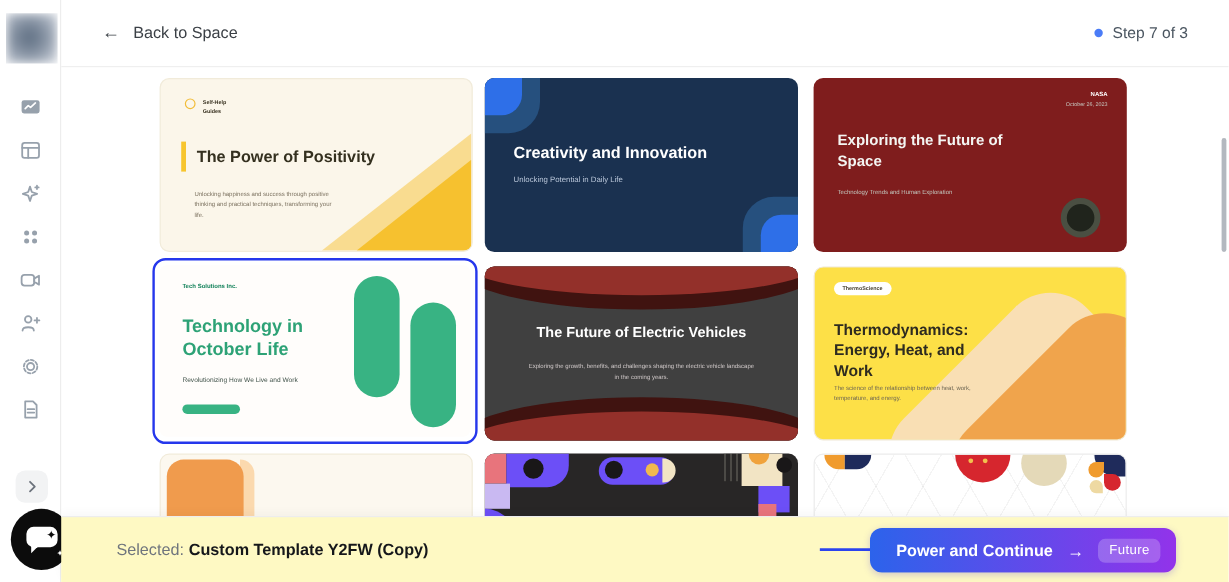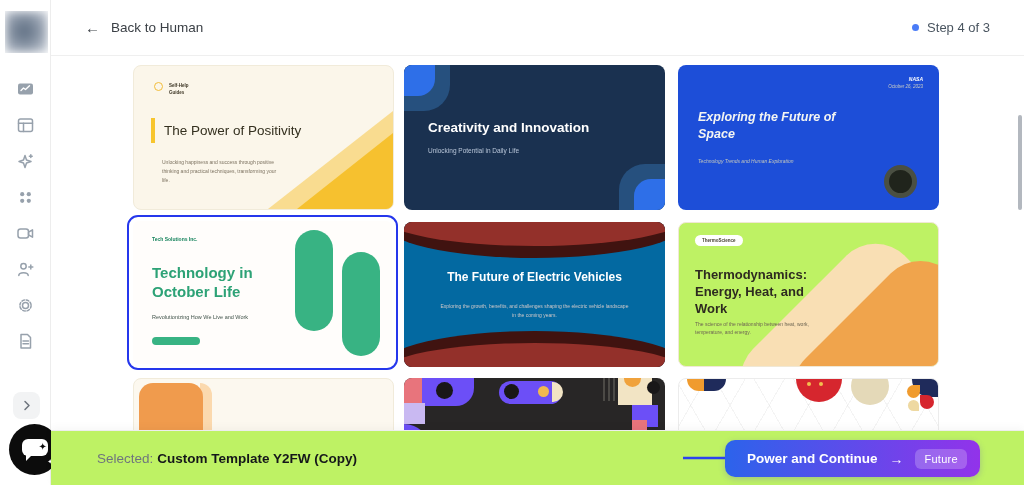--- a/index.html
+++ b/index.html
@@ -42,62 +42,62 @@
   .pos8 { left:353px; top:321px; }
   .pos9 { left:627px; top:321px; }
   .selected-wrap { position:absolute; left:76px; top:158px; padding:4px; border:2px solid #2537ec; border-radius:11px; background:#fff; cursor:pointer; }
   .selected-wrap .card { position:relative; left:auto; top:auto; width:259px; height:143px; border-radius:6px; }
 
   
   .t-pos { background:#fbf6ea; border:1px solid #f1ebda; }
   .p-ring { position:absolute; left:20px; top:16px; width:9px; height:9px; border:1.6px solid #f2bd3a; border-radius:50%; }
   .p-brand { position:absolute; left:35px; top:16px; font-size:4.5px; font-weight:bold; color:#3c3524; line-height:1.6; }
   .p-bar { position:absolute; left:17px; top:52px; width:4px; height:25px; background:#f7c52e; }
-  .p-title { position:absolute; left:30px; top:57px; font-size:13.5px; font-weight:normal; color:#34301f; }
+  .p-title { position:absolute; left:30px; top:57px; font-size:13.5px; font-weight:bold; color:#34301f; }
   .p-desc { position:absolute; left:28px; top:92px; width:118px; font-size:5px; color:#7c7260; line-height:1.75; }
   .p-tri-light { position:absolute; right:0; bottom:0; width:125px; height:98px; background:#f9dc90; clip-path:polygon(100% 0,0 100%,100% 100%); }
   .p-tri-dark { position:absolute; right:0; bottom:0; width:96px; height:76px; background:#f6c12f; clip-path:polygon(100% 0,0 100%,100% 100%); }
 
   
   .t-cre { background:#1a3150; }
   .cr-tl { position:absolute; left:0; top:0; width:46px; height:46px; background:#26507e; border-bottom-right-radius:26px; }
   .cr-tl-in { position:absolute; left:0; top:0; width:31px; height:31px; background:#2e6fe8; border-bottom-right-radius:17px; }
   .cr-br { position:absolute; right:0; bottom:0; width:46px; height:46px; background:#26507e; border-top-left-radius:26px; }
   .cr-br-in { position:absolute; right:0; bottom:0; width:31px; height:31px; background:#2e6fe8; border-top-left-radius:17px; }
   .cr-title { position:absolute; left:24px; top:55px; font-size:13.5px; font-weight:bold; color:#fff; }
   .cr-sub { position:absolute; left:24px; top:82px; font-size:6.5px; color:#b9c6d9; }
 
   
-  .t-spc { background:#1d4ed8;font-style:italic; }
+  .t-spc { background:#7f1d1d; }
   .s-org { position:absolute; right:16px; top:11px; font-size:5px; font-weight:bold; color:#fff; }
   .s-date { position:absolute; right:16px; top:19px; font-size:4.5px; color:#c9ccc4; }
   .s-title { position:absolute; left:20px; top:44px; width:155px; font-size:12.5px; font-weight:bold; color:#f4f5f2; line-height:1.35; }
   .s-sub { position:absolute; left:20px; top:93px; font-size:5px; color:#c2c6bd; }
   .s-circle { position:absolute; right:22px; bottom:12px; width:33px; height:33px; border-radius:50%; background:#20241c; border:5px solid #4a4f42; }
 
   
   .t-tech { background:#fffdfb; }
   .g-brand { position:absolute; left:19px; top:15px; font-size:5px; font-weight:bold; color:#17845d; }
   .g-title { position:absolute; left:19px; top:43px; width:122px; font-size:15px; font-weight:bold; color:#2da276; line-height:1.25; }
   .g-sub { position:absolute; left:19px; top:93px; font-size:5.5px; color:#41534a; }
   .g-pill { position:absolute; left:19px; top:116px; width:48px; height:8px; border-radius:4px; background:#38b383; }
   .g-cap1 { position:absolute; left:162px; top:9px; width:38px; height:101px; border-radius:19px; background:#38b383; }
   .g-cap2 { position:absolute; left:209px; top:31px; width:38px; height:104px; border-radius:19px; background:#38b383; }
 
   
-  .t-ev { background:#0369a1; }
+  .t-ev { background:#404040; }
   .e-band-top-deep { position:absolute; left:-8%; right:-8%; top:-34px; height:70px; background:#401310; border-radius:0 0 50% 50%; }
   .e-band-top { position:absolute; left:-8%; right:-8%; top:-34px; height:58px; background:#93302a; border-radius:0 0 50% 50%; }
   .e-band-bot-deep { position:absolute; left:-8%; right:-8%; bottom:-34px; height:70px; background:#401310; border-radius:50% 50% 0 0; }
   .e-band-bot { position:absolute; left:-8%; right:-8%; bottom:-34px; height:58px; background:#93302a; border-radius:50% 50% 0 0; }
   .e-title { position:absolute; left:0; top:48px; width:100%; text-align:center; font-size:12px; font-weight:bold; color:#fff; }
   .e-sub { position:absolute; left:13%; top:80px; width:74%; text-align:center; font-size:5px; color:#cfc8c8; line-height:1.75; }
 
   
-  .t-thermo { background:#bef264; border:1px solid #f0e8d5; }
+  .t-thermo { background:#fde047; border:1px solid #f0e8d5; }
   .h-badge { position:absolute; left:16px; top:12px; padding:3px 7px; background:#fff; border-radius:7px; font-size:4.5px; font-weight:bold; color:#474132; }
   .h-title { position:absolute; left:16px; top:44px; width:122px; font-size:13px; font-weight:bold; color:#2e2b20; line-height:1.3; }
   .h-sub { position:absolute; left:16px; top:97px; width:116px; font-size:5px; color:#6e6653; line-height:1.6; }
   .h-shape-light { position:absolute; right:-45px; bottom:-120px; width:215px; height:215px; background:#f9dfb4; border-radius:42px; transform:rotate(45deg); }
   .h-shape-orange { position:absolute; right:-85px; bottom:-125px; width:205px; height:205px; background:#f0a44c; border-radius:42px; transform:rotate(45deg); }
 
   
   .t-growth { background:#fcf8ef; border:1px solid #f1ebda; }
   .o-strip { position:absolute; left:66px; top:4px; width:12px; height:124px; background:#fbd9ae; border-radius:0 14px 14px 0; }
   .o-square { position:absolute; left:5px; top:4px; width:64px; height:124px; background:#f09b4d; border-radius:14px; }
@@ -133,21 +133,21 @@
   .m9-petal2 { position:absolute; right:4px; top:16px; width:14px; height:14px; background:#d6262e; border-radius:0 50% 50% 50%; }
   .m9-petal3 { position:absolute; right:19px; top:21px; width:11px; height:11px; background:#eed9a2; border-radius:50% 50% 0 50%; }
   .m9-lines { position:absolute; inset:0; background:
       repeating-linear-gradient(60deg, rgba(0,0,0,0.045) 0 1px, transparent 1px 34px),
       repeating-linear-gradient(-60deg, rgba(0,0,0,0.045) 0 1px, transparent 1px 34px); }
 
   
   .scroll-thumb { position:absolute; left:1018px; top:115px; width:4px; height:95px; border-radius:2px; background:#b3b8bf; z-index:50; cursor:pointer; }
 
   
-  .bottombar { position:absolute; left:51px; right:0; bottom:0; height:55px; background:#bef264; border-top:1px solid #ededed; box-shadow:0 -3px 8px rgba(0,0,0,0.03); z-index:40;padding-left:20px; }
+  .bottombar { position:absolute; left:51px; right:0; bottom:0; height:55px; background:#fef9c3; border-top:1px solid #ededed; box-shadow:0 -3px 8px rgba(0,0,0,0.03); z-index:40;padding-left:20px; }
   .sel-text { position:absolute; left:46px; top:50%; transform:translateY(-50%); font-size:13.5px; color:#6f757d; }
   .sel-text b { color:#15171a; font-weight:bold; margin-left:4px; }
   .pointer-arrow { position:absolute; right:271px; top:19px; }
   .continue-btn { position:absolute; right:44px; top:9px; height:37px; display:flex; align-items:center; gap:12px; padding:0 13px 0 22px; border:none; border-radius:10px; cursor:pointer; background:linear-gradient(90deg,#2c63eb 0%,#9233ea 100%); color:#fff; font-family:"Liberation Sans",sans-serif; font-size:13.5px; font-weight:bold; box-shadow:0 2px 6px rgba(80,60,220,0.25); }
   .continue-btn .arr { font-size:14px; font-weight:normal; }
   .kbd { background:rgba(255,255,255,0.22); border-radius:6px; padding:4px 9px; font-size:11px; font-weight:normal; letter-spacing:0.3px; }
 </style>
 </head>
 <body>
 
@@ -223,25 +223,25 @@
       <div class="chat-bubble">
           <span class="chat-spark">✦</span>
         </div>
       <span class="chat-spark2">✦</span>
     </div>
   </aside>
 
   <header class="topbar">
     <div class="back">
       <span class="arrow">←</span>
-      <span>Back to Human</span>
+      <span>Back to Space</span>
     </div>
     <div class="step">
       <span class="dot"></span>
-      <span>Step 4 of 3</span>
+      <span>Step 7 of 3</span>
     </div>
   </header>
 
   <main class="content">
 
     <div class="card pos1 t-pos">
       <div class="p-ring"></div>
       <div class="p-brand"><span>Self-Help</span><br><span>Guides</span></div>
       <div class="p-bar"></div>
       <div class="p-title">The Power of Positivity</div>

